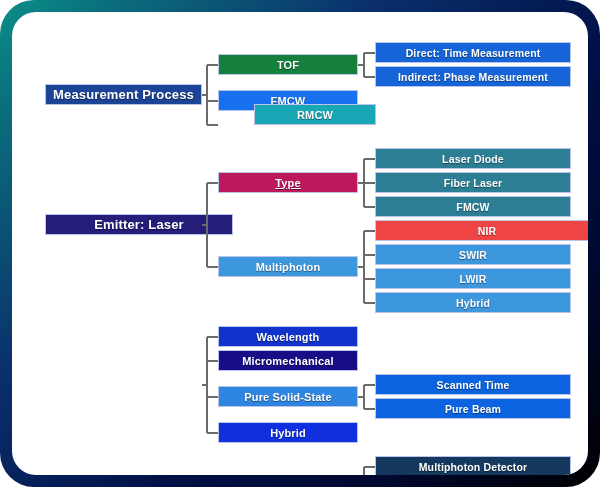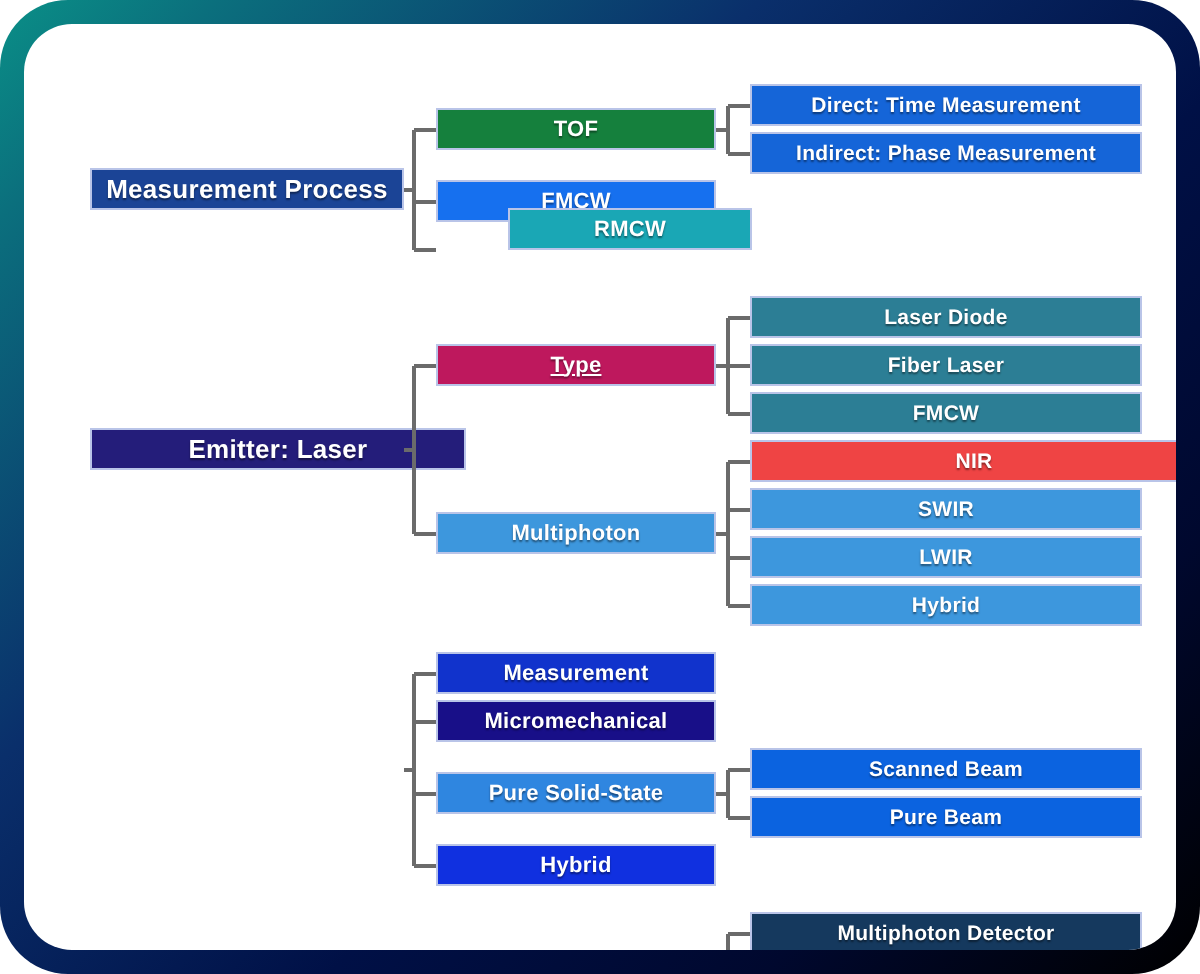--- a/index.html
+++ b/index.html
@@ -84,23 +84,23 @@
       <div class="ln lnv" style="left: 351px; top: 218.5px; height: 72px; background: rgb(107, 107, 107);"></div>
       <div class="ln lnh" style="left: 352px; top: 217.5px; width: 11px; background: rgb(107, 107, 107);"></div>
       <div class="ln lnh" style="left: 352px; top: 241.5px; width: 11px; background: rgb(107, 107, 107);"></div>
       <div class="ln lnh" style="left: 352px; top: 265.5px; width: 11px; background: rgb(107, 107, 107);"></div>
       <div class="ln lnh" style="left: 352px; top: 289.5px; width: 11px; background: rgb(107, 107, 107);"></div>
       <div class="node lvl1" style="left: 33px; top: 202px; width: 188px; height: 21px; background: rgb(36, 29, 122);">Emitter: Laser</div>
       <div class="ln lnh" style="left: 190px; top: 211.5px; width: 5px; background: rgb(107, 107, 107);"></div>
       <div class="ln lnv" style="left: 194px; top: 170.5px; height: 84px; background: rgb(107, 107, 107);"></div>
       <div class="ln lnh" style="left: 195px; top: 169.5px; width: 11px; background: rgb(107, 107, 107);"></div>
       <div class="ln lnh" style="left: 195px; top: 253.5px; width: 11px; background: rgb(107, 107, 107);"></div>
-      <div class="node lvl2" style="left: 206px; top: 314px; width: 140px; height: 21px; background: rgb(17, 51, 204);">Measurement</div>
+      <div class="node lvl2" style="left: 206px; top: 314px; width: 140px; height: 21px; background: rgb(17, 51, 204);">Wavelength</div>
       <div class="node lvl2" style="left: 206px; top: 338px; width: 140px; height: 21px; background: rgb(24, 15, 136);">Micromechanical</div>
-      <div class="node lvl3" style="left: 363px; top: 362px; width: 196px; height: 21px; background: rgb(11, 99, 224);">Scanned Beam</div>
+      <div class="node lvl3" style="left: 363px; top: 362px; width: 196px; height: 21px; background: rgb(11, 99, 224);">Scanned Time</div>
       <div class="node lvl3" style="left: 363px; top: 386px; width: 196px; height: 21px; background: rgb(11, 99, 224);">Pure Beam</div>
       <div class="node lvl2" style="left: 206px; top: 374px; width: 140px; height: 21px; background: rgb(47, 134, 224);">Pure Solid-State</div>
       <div class="ln lnh" style="left: 346px; top: 383.5px; width: 6px; background: rgb(107, 107, 107);"></div>
       <div class="ln lnv" style="left: 351px; top: 372.5px; height: 24px; background: rgb(107, 107, 107);"></div>
       <div class="ln lnh" style="left: 352px; top: 371.5px; width: 11px; background: rgb(107, 107, 107);"></div>
       <div class="ln lnh" style="left: 352px; top: 395.5px; width: 11px; background: rgb(107, 107, 107);"></div>
       <div class="node lvl2" style="left: 206px; top: 410px; width: 140px; height: 21px; background: rgb(16, 48, 224);">Hybrid</div>
       <div class="ln lnh" style="left: 190px; top: 371.5px; width: 5px; background: rgb(107, 107, 107);"></div>
       <div class="ln lnv" style="left: 194px; top: 324.5px; height: 96px; background: rgb(107, 107, 107);"></div>
       <div class="ln lnh" style="left: 195px; top: 323.5px; width: 11px; background: rgb(107, 107, 107);"></div>

